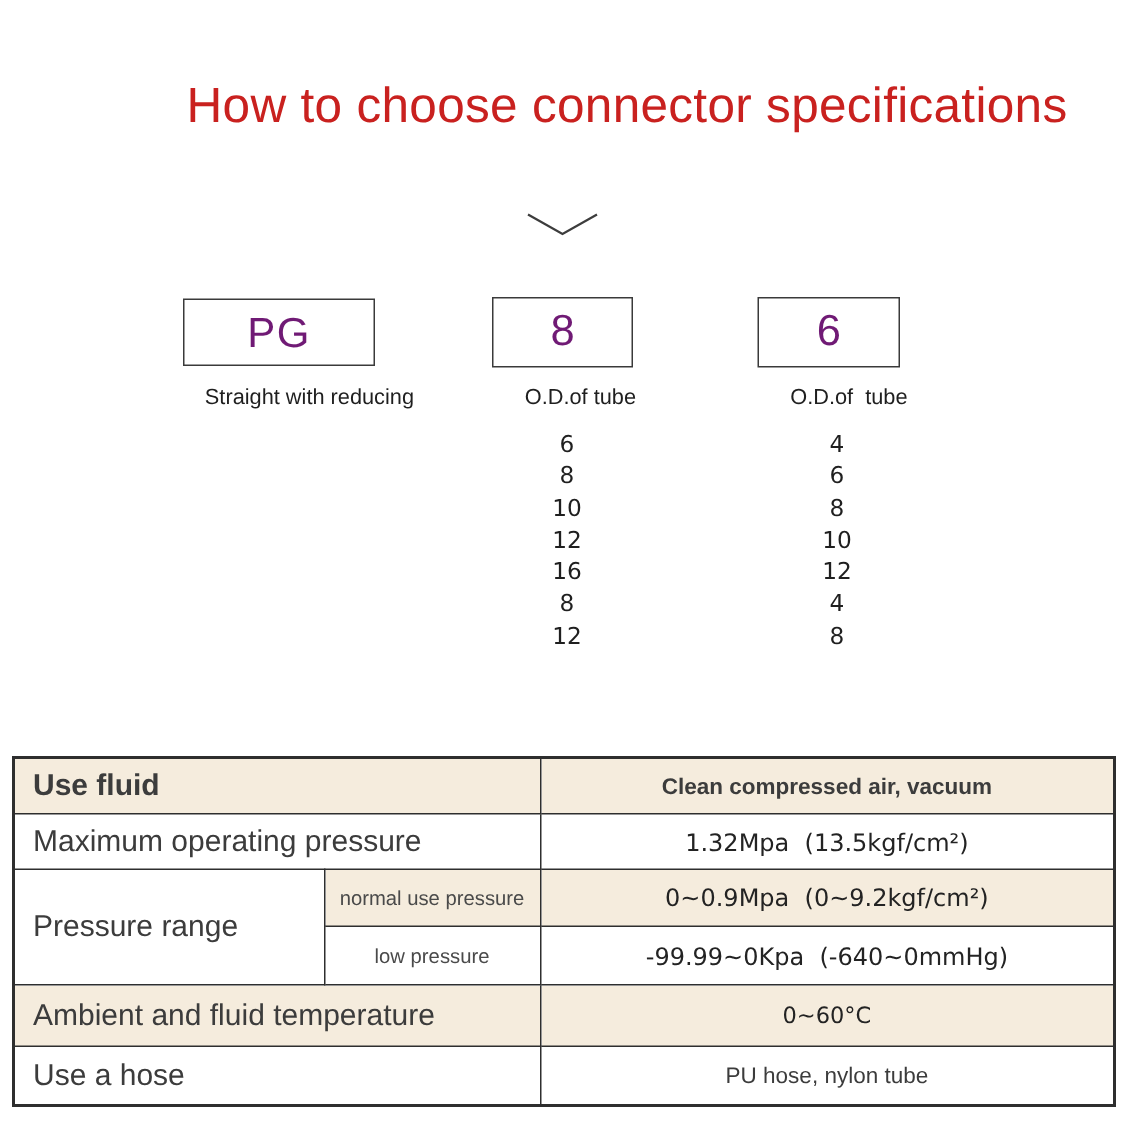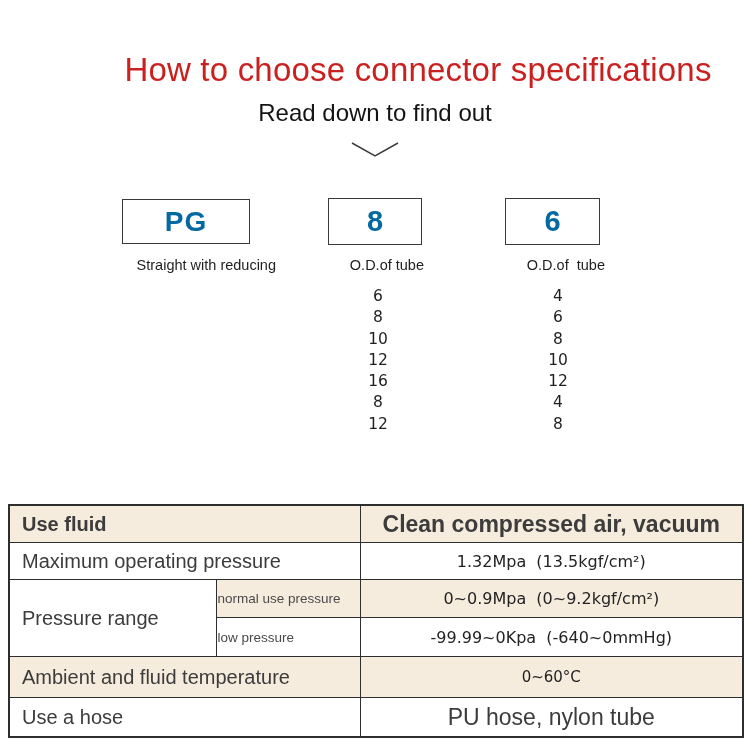--- a/index.html
+++ b/index.html
@@ -15,21 +15,21 @@
   }
   .subtitle {
     position:absolute; top:99px; left:0; width:750px;
     text-align:center; font-size:24px; color:#141414;
   }
   .chevron { position:absolute; top:142px; left:351px; }
 
   .code-box {
     position:absolute; box-sizing:border-box; background:#ffffff;
     border:1.5px solid #3a3a3a; display:flex; align-items:center; justify-content:center;
-    font-weight:700; color:#0369a1;
+    font-weight:400; color:#701a75;
   }
   .seg-pg { left:122px; top:199px; width:128px; height:45px; font-size:28px; letter-spacing:1px; }
   .seg-8  { left:328px; top:198px; width:94px;  height:47px; font-size:29px; }
   .seg-6  { left:505px; top:198px; width:95px;  height:47px; font-size:29px; }
 
   .seg-label {
     position:absolute; top:257px; font-size:14.5px; color:#1f1f1f;
     text-align:right; white-space:pre;
   }
   .lbl-pg { left:96px;  width:180px; }
@@ -57,35 +57,34 @@
   }
   .spec-table td {
     border:1.5px solid #2e2e2e; vertical-align:middle;
     overflow:hidden;
   }
   .r1 td { height:34px;font-weight:bold; } .r2 td { height:34px; }
   .r3 td { height:35px; } .r4 td { height:36px; }
   .r5 td { height:38px; } .r6 td { height:36px; }
 
   td.label { padding:0 0 0 12px; font-size:20px; color:#3c3c3c; text-align:left; }
-  td.sublabel { font-size:13.5px; color:#4a4a4a; text-align:left; }
+  td.sublabel { font-size:13.5px; color:#4a4a4a; text-align:center; }
   td.value { text-align:center; white-space:pre; }
-  td.value.lg { font-size:23px; color:#3c3c3c;margin-left:33px; }
+  td.value.lg { font-size:15px; color:#3c3c3c;margin-left:33px; }
   td.value.md { font-family:"DejaVu Sans", sans-serif; font-size:16px; color:#232323; }
   td.value.sm { font-family:"DejaVu Sans", sans-serif; font-size:15px; color:#232323;margin-left:12px; }
   td.beige, tr.beige td { background:#f5ecdd; }
   td.white { background:#ffffff; }
 </style>
 </head>
 <body>
 
 <div class="page">
 
   <h1 class="title">How to choose connector specifications</h1>
-  <div class="subtitle">Read down to find out</div>
 
   <svg class="chevron" width="48" height="16" viewBox="0 0 48 16">
     <polyline points="1,1 24,14 47,1" fill="none" stroke="#3d3d3d" stroke-width="1.5"></polyline>
   </svg>
 
   <div class="code-box seg-pg">PG</div>
   <div class="code-box seg-8">8</div>
   <div class="code-box seg-6">6</div>
 
   <div class="seg-label lbl-pg">Straight with reducing</div>

